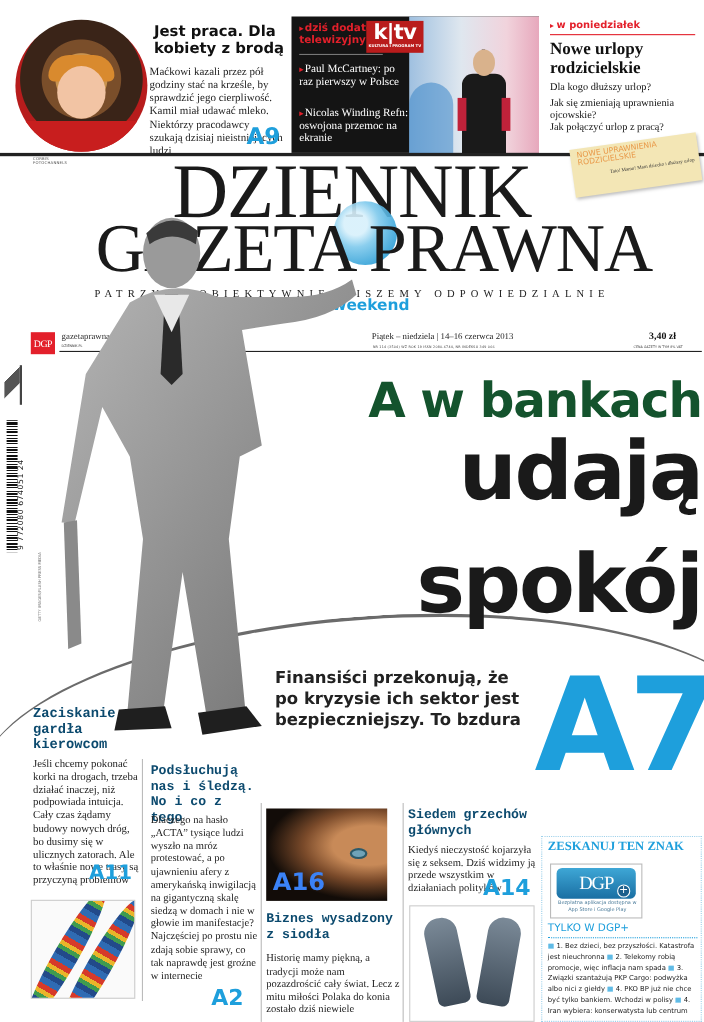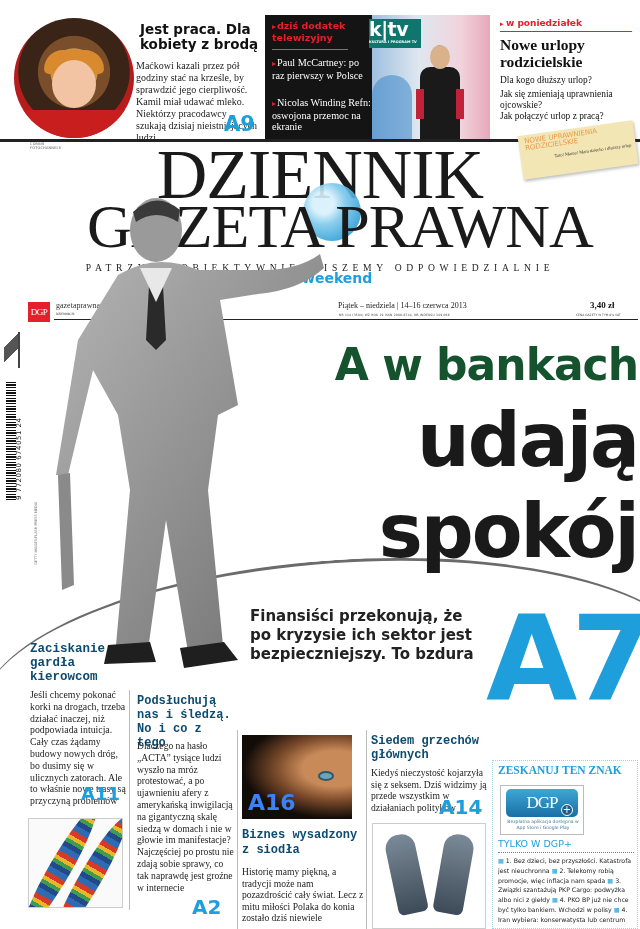--- a/index.html
+++ b/index.html
@@ -22,21 +22,21 @@
 
 .ktv-box{left:265px;top:15px;width:225px;height:124px;background:#141414}
 .ktv-photo{left:372px;top:15px;width:118px;height:124px;background:linear-gradient(90deg,#9fc0e0 0%,#dfe7ef 40%,#f1d3dc 75%,#e7a8bc 100%)}
 .ktv-photo .person{position:absolute;left:44px;top:30px;width:48px;height:94px}
 .ktv-photo .head{position:absolute;left:14px;top:0;width:20px;height:24px;border-radius:50%;background:#d9b28c}
 .ktv-photo .torso{position:absolute;left:4px;top:22px;width:40px;height:72px;background:#1a1a1a;border-radius:10px 10px 0 0}
 .ktv-photo .arm{position:absolute;top:44px;width:8px;height:30px;background:#c0223a}
 .ktv-photo .mic{position:absolute;left:22px;top:0;width:3px;height:30px;background:#333}
 .ktv-photo .shadow{position:absolute;left:0;top:60px;width:40px;height:64px;border-radius:20px 20px 0 0;background:#3d86c8;opacity:.55}
 .ktv-label{left:272px;top:20px;font-family:"DejaVu Sans",sans-serif;font-weight:bold;font-size:9.5px;line-height:11px;color:#e3202b}
-.ktv-logo{left:369px;top:19px;width:52px;height:29px;background:#0f766e;color:#fff;}
+.ktv-logo{left:333px;top:19px;width:52px;height:29px;background:#b91c1c;color:#fff;text-align:center}
 .ktv-logo .big{font-family:"DejaVu Sans",sans-serif;font-weight:bold;font-size:19px;line-height:21px;letter-spacing:-.5px}
 .ktv-logo .small{font-family:"DejaVu Sans",sans-serif;font-size:3.5px;line-height:5px;font-weight:bold}
 .ktv-rule{left:272px;top:49px;width:76px;height:1px;background:#777}
 .ktv-item{left:272px;width:100px;font-size:10.2px;line-height:11.5px;color:#fff}
 .arrow-mark{display:inline-block;width:5px;color:#e3202b;font-size:8px}
 .mon-label{left:500px;top:18px;font-family:"DejaVu Sans",sans-serif;font-weight:bold;font-size:9px;color:#e3202b}
 .mon-rule{left:500px;top:31px;width:132px;height:1px;background:#e3202b}
 .mon-title{left:500px;top:36px;width:140px;font-weight:bold;font-size:15.5px;line-height:17px;color:#111}
 .mon-q{left:500px;width:140px;font-size:9.4px;line-height:11px;color:#111}
 .paper{left:520px;top:128px;width:116px;height:44px;background:#f3e6b5;transform:rotate(-8deg);box-shadow:1px 2px 3px rgba(0,0,0,.25)}
@@ -67,21 +67,21 @@
 .barnum{position:absolute;left:12px;top:170px;transform-origin:0 0;transform:rotate(-90deg);font-size:7px;letter-spacing:.5px;color:#222;white-space:nowrap}
 .bar-logo{position:absolute;left:1px;top:2px;width:16px;height:36px;background:linear-gradient(135deg,#fff 30%,#555 31% 60%,#fff 61%);border-right:2px solid #444}
 .vcredit{left:34px;top:565px;transform-origin:0 0;transform:rotate(-90deg);font-family:"DejaVu Sans",sans-serif;font-size:3.5px;color:#777;white-space:nowrap}
 
 
 .man{left:48px;top:190px;width:280px;height:500px}
 .rope{left:-20px;top:560px;width:720px;height:260px;border-top:3px solid #6b6b6b;border-radius:50%;transform:rotate(-4deg)}
 
 
 .h-line1{left:283px;top:340px;width:355px;text-align:right;font-family:"DejaVu Sans",sans-serif;font-weight:bold;font-size:44px;line-height:50px;letter-spacing:-1px;color:#14532d}
-.h-line2{left:283px;top:399px;width:355px;text-align:right;font-family:"DejaVu Sans",sans-serif;font-weight:bold;font-size:74px;line-height:82px;letter-spacing:-2px;color:#1a1a1a}
+.h-line2{left:283px;top:388px;width:355px;text-align:right;font-family:"DejaVu Sans",sans-serif;font-weight:bold;font-size:74px;line-height:82px;letter-spacing:-2px;color:#1a1a1a}
 .h-line3{left:283px;top:490px;width:355px;text-align:right;font-family:"DejaVu Sans",sans-serif;font-weight:bold;font-size:74px;line-height:82px;letter-spacing:-2px;color:#1a1a1a}
 .lede{left:250px;top:607px;width:226px;text-align:left;font-family:"DejaVu Sans",sans-serif;font-weight:bold;font-size:15px;line-height:19px;color:#222}
 .a7{left:486px;top:600px;font-size:118px;letter-spacing:-6px}
 
 
 .col-title{font-family:Liberation Mono, monospace;font-weight:bold;color:#0c4a6e}
 .col-body{font-size:10px;line-height:12px;color:#222}
 .vrule{width:1px;background:#bbb}
 .cars{left:28px;top:818px;width:95px;height:90px;border:1px solid #ccc;overflow:hidden;background:#fafafa}
 .cars .lane{position:absolute;width:22px;height:140px;border-radius:50%;

